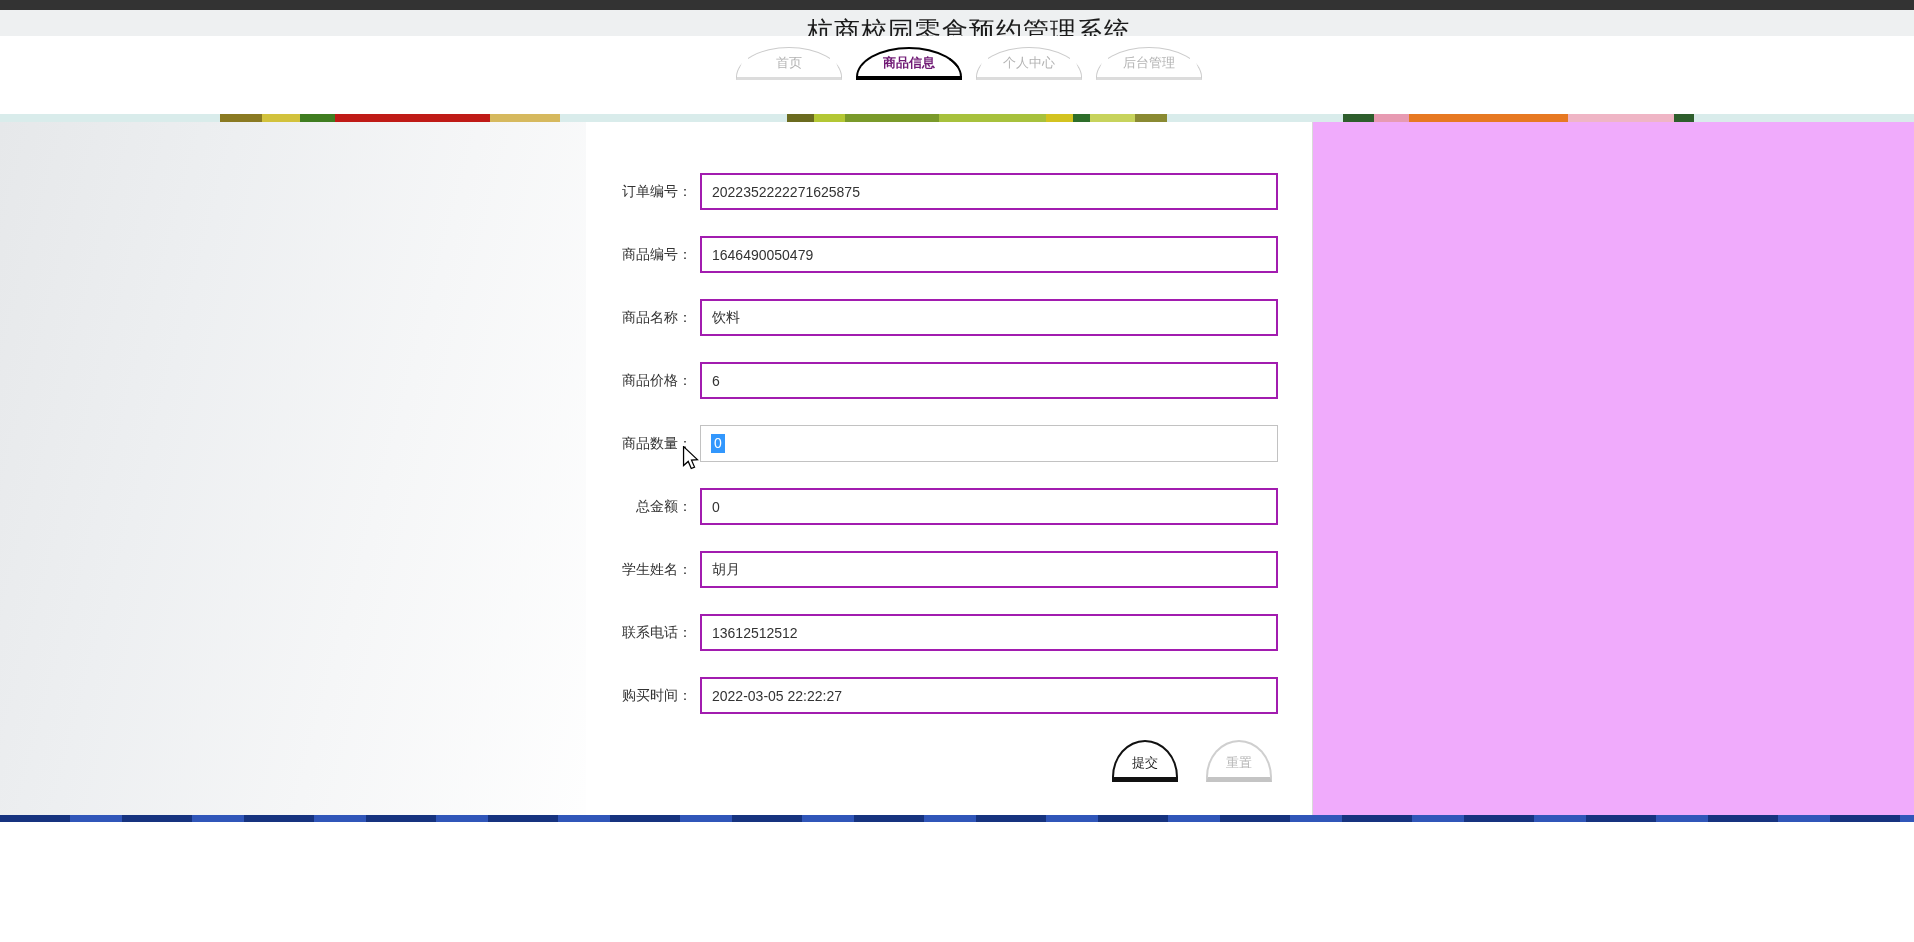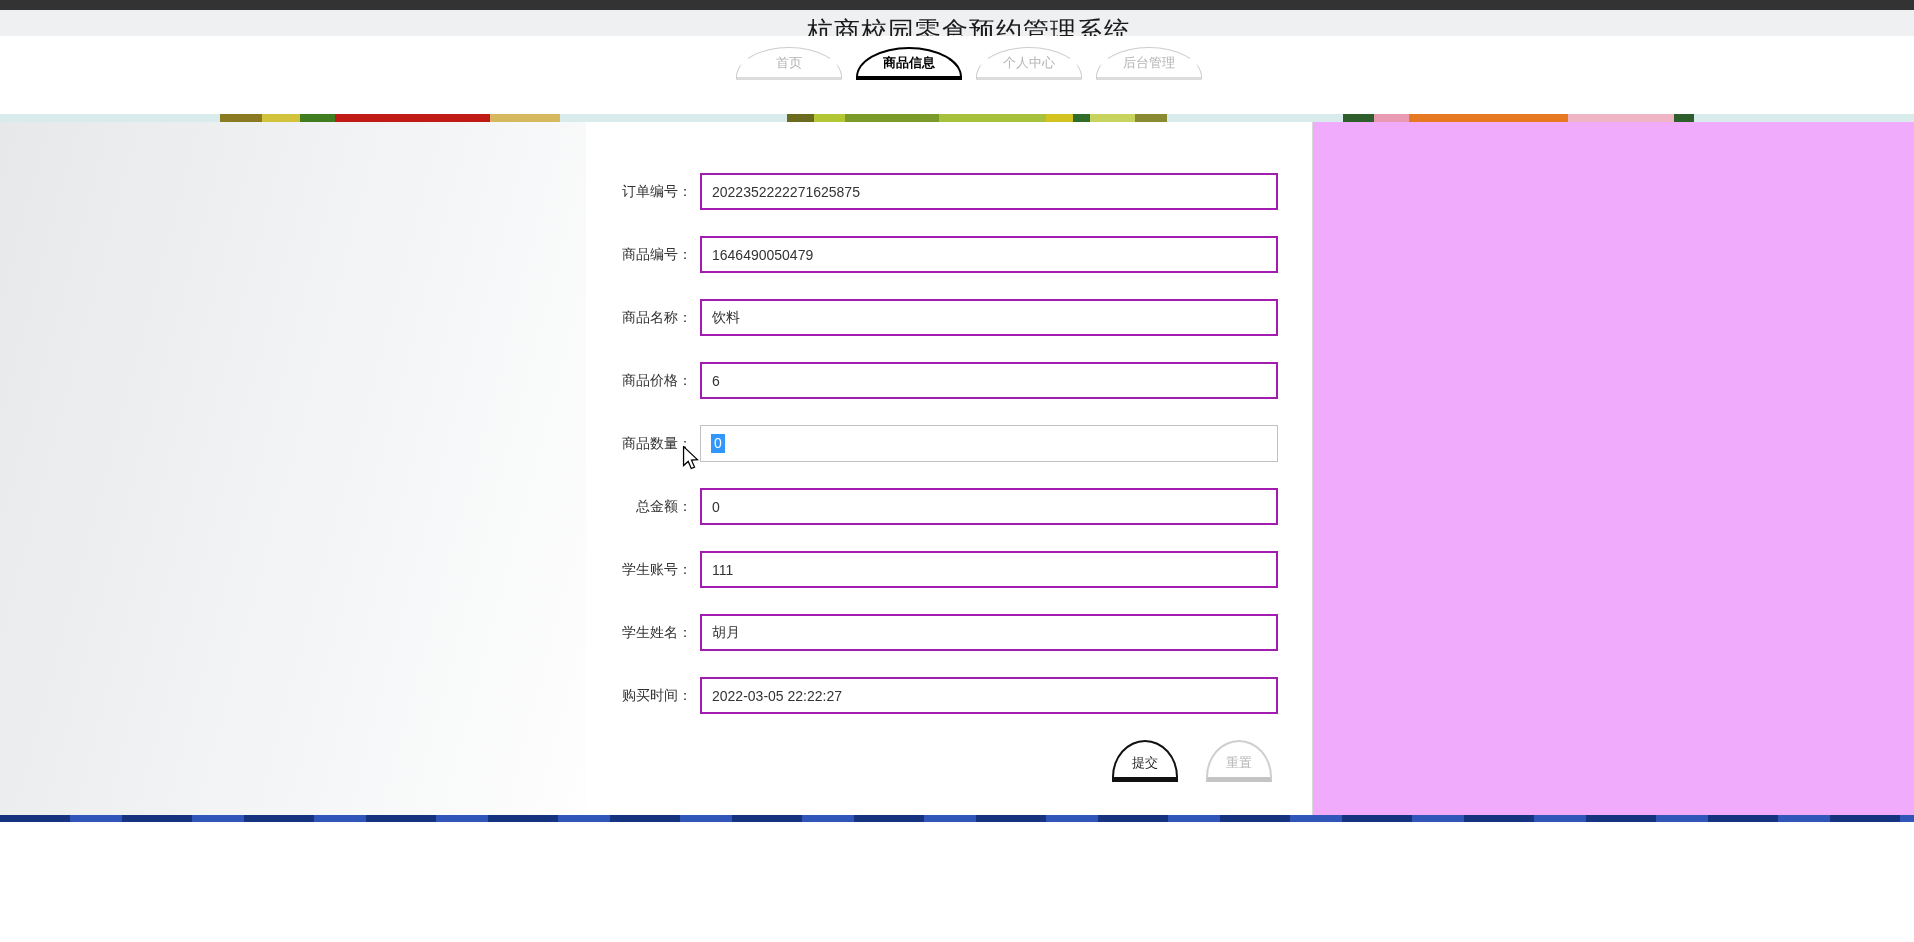--- a/index.html
+++ b/index.html
@@ -15,21 +15,21 @@
   .title{font-size:26px;color:#1b1b1b;letter-spacing:1px;}
 
   
   .navband{position:absolute;left:0;top:36px;width:100%;height:62px;background:#fff;
            display:flex;align-items:flex-end;justify-content:center;}
   .tabs{display:flex;margin-bottom:18px;}
   .tab{box-sizing:border-box;width:106px;height:33px;margin:0 7px;display:flex;align-items:center;
        justify-content:center;font-size:13px;color:#b3b3b3;background:#fff;cursor:pointer;
        border:1px solid #ccc;border-bottom:3px solid #dcdcdc;
        border-radius:53px 53px 0 0 / 30px 30px 0 0;}
-  .tab.active{border:2px solid #000;border-bottom:4px solid #000;color:#000000;font-weight:600;}
+  .tab.active{border:2px solid #000;border-bottom:4px solid #000;color:#701a75;font-weight:600;}
 
   
   .banner{position:absolute;left:0;top:114px;width:100%;height:8px;
     background:linear-gradient(90deg,
       #d9eceb 0px,#d9eceb 220px,#8a7a22 220px,#8a7a22 262px,#d2c23c 262px,#d2c23c 300px,
       #3f7d20 300px,#3f7d20 335px,#bf1a16 335px,#bf1a16 490px,#d6b95e 490px,#d6b95e 560px,
       #d9eceb 560px,#d9eceb 787px,#6b6b1f 787px,#6b6b1f 814px,#b3c734 814px,#b3c734 845px,
       #7a9a2a 845px,#7a9a2a 939px,#a7c13c 939px,#a7c13c 1046px,#d3c320 1046px,#d3c320 1073px,
       #2e6e2a 1073px,#2e6e2a 1090px,#c7d35c 1090px,#c7d35c 1135px,#8a8a32 1135px,#8a8a32 1167px,
       #d9eceb 1167px,#d9eceb 1343px,#2e5e2c 1343px,#2e5e2c 1374px,#e79ab2 1374px,#e79ab2 1409px,
@@ -128,26 +128,26 @@
             <div class="label">商品数量：</div>
             <div class="input focused">
               <span class="sel">0</span>
             </div>
           </div>
           <div class="row">
             <div class="label">总金额：</div>
             <input class="input" type="text" value="0" style="">
           </div>
           <div class="row">
-            <div class="label">学生账号：</div>
-            <input class="input" type="text" value="111" style="">
-          </div>
-          <div class="row">
             <div class="label">学生姓名：</div>
             <input class="input" type="text" value="胡月" style="">
+          </div>
+          <div class="row">
+            <div class="label">联系电话：</div>
+            <input class="input" type="text" value="13612512512" style="">
           </div>
           <div class="row">
             <div class="label">购买时间：</div>
             <input class="input" type="text" value="2022-03-05 22:22:27" style="">
           </div>
         </div>
       <div class="btns">
         <button class="btn">提交</button>
         <button class="btn reset">重置</button>
       </div>

